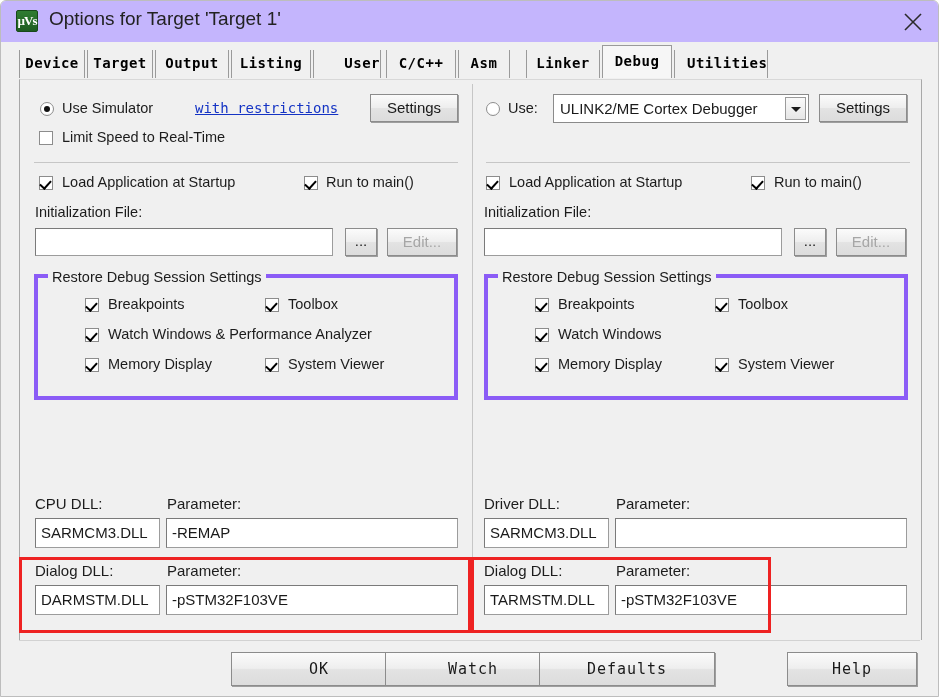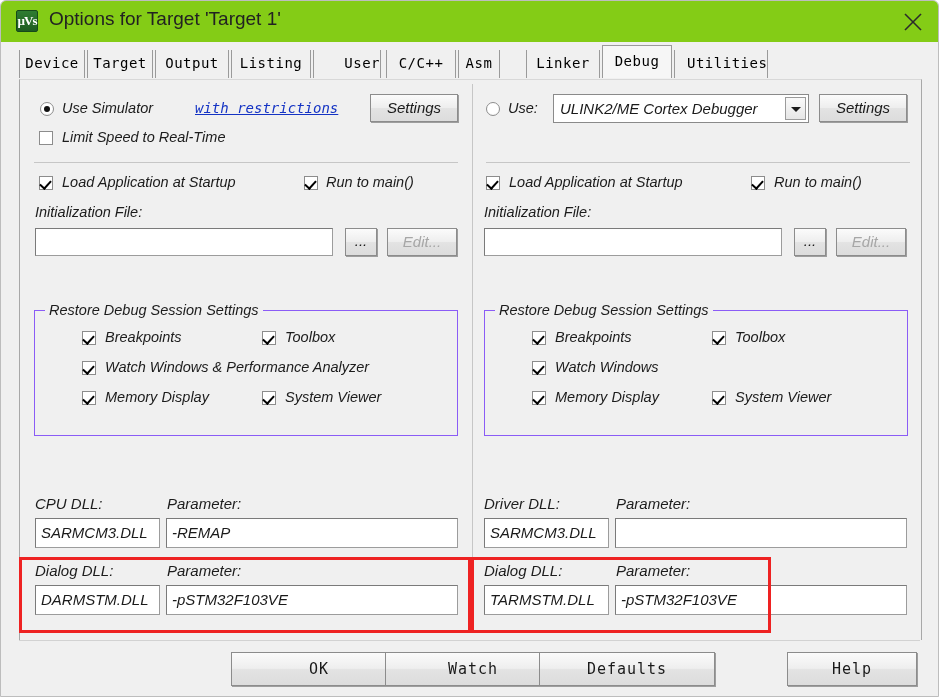--- a/index.html
+++ b/index.html
@@ -28,21 +28,21 @@
     box-sizing: border-box;
     border-radius: 6px 6px 0 0;
   }
 
   
   .titlebar {
     position: absolute;
     left: 0; top: 0;
     width: 100%;
     height: 41px;
-    background: #84cc16;
+    background: #c4b5fd;
     box-sizing: border-box;
     border-radius: 5px 5px 0 0;
   }
   .title-icon {
     position: absolute;
     left: 15px; top: 9px;
     width: 22px; height: 22px;
     background: linear-gradient(180deg,#2f7d32 0%, #1e5c21 100%);
     border: 1px solid #17491a;
     border-radius: 2px;
@@ -93,20 +93,21 @@
     background: #f0f0f0;
     border-left: 1px solid #9a9a9a;
     border-right: 1px solid #9a9a9a;
     font-family: "DejaVu Sans Mono", monospace;
     font-size: 14px;
     color: #000000;
     line-height: 26px;
     text-align: center;
     white-space: nowrap;
     letter-spacing: 0.5px;
+    font-weight: bold;
   }
   .tab.selected {
     top: 3px;
     height: 33px;
     background: #f6f6f6;
     border: 1px solid #9a9a9a;
     border-bottom: none;
     line-height: 30px;
     z-index: 4;
   }
@@ -114,21 +115,20 @@
   
   .client {
     position: absolute;
     left: 18px; top: 78px;
     width: 903px;
     height: 562px;
     background: #f0f0f0;
     border: 1px solid #a8a8a8;
     border-top: 1px solid #d8d8d8;
     box-sizing: border-box;
-    font-style: italic;
   }
 
   
   .vsplit {
     position: absolute;
     left: 452px; top: 4px;
     width: 1px; height: 548px;
     background: #c6c6c6;
   }
   
@@ -242,22 +242,21 @@
     position: absolute;
     left: 5px; top: 9px;
     border-left: 5px solid transparent;
     border-right: 5px solid transparent;
     border-top: 5px solid #1a1a1a;
   }
 
   .grpbox {
     position: absolute;
     box-sizing: border-box;
-    border: 1px solid #8b5cf6;
-    margin-top: 36px;
+    border: 4px solid #8b5cf6;
   }
   .grpbox > .caption {
     position: absolute;
     left: 10px; top: -9px;
     background: #f0f0f0;
     padding: 0 4px;
     font-size: 14.5px;
     color: #1c1c1c;
     white-space: nowrap;
   }
@@ -325,21 +324,21 @@
     </div>
   </div>
 
   <div class="tabstrip">
     <div class="tab" style="left:18px;width:66px;">Device</div>
     <div class="tab" style="left:86px;width:66px;">Target</div>
     <div class="tab" style="left:154px;width:74px;">Output</div>
     <div class="tab" style="left:230px;width:80px;">Listing</div>
     <div class="tab" style="left:312px;width:68px;text-align:right;">User</div>
     <div class="tab" style="left:385px;width:70px;">C/C++</div>
-    <div class="tab" style="left:457px;width:42px;">Asm</div>
+    <div class="tab" style="left:457px;width:52px;">Asm</div>
     <div class="tab" style="left:525px;width:74px;">Linker</div>
     <div class="tab selected" style="left:601px;width:70px;">Debug</div>
     <div class="tab" style="left:673px;width:94px;padding-left:12px;">Utilities</div>
   </div>
 
   <div class="client">
 
     <div class="vsplit"></div>
     <div class="hsplit"></div>
     <div class="hsplit right"></div>

